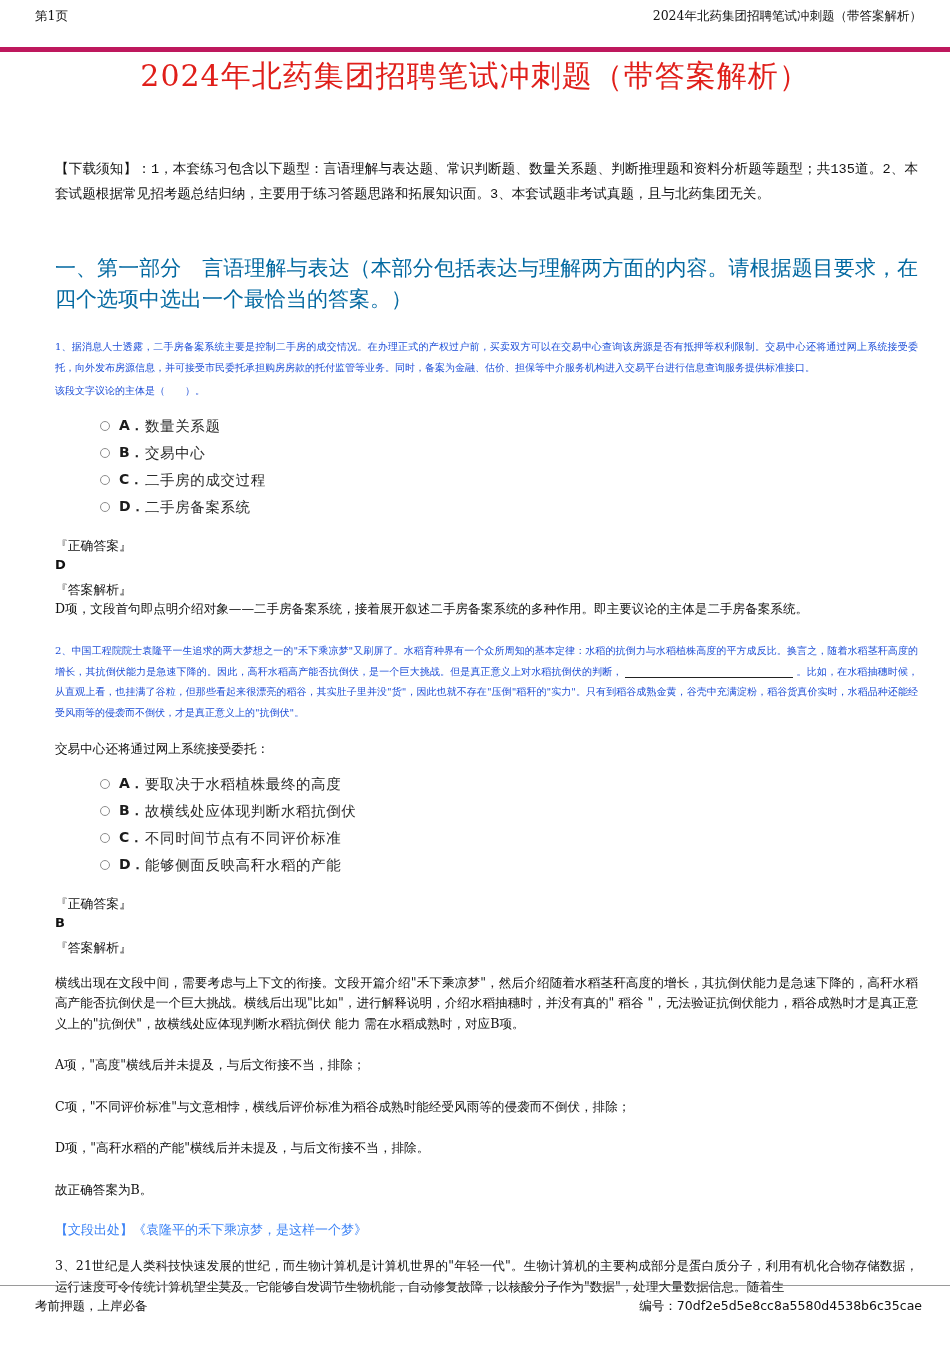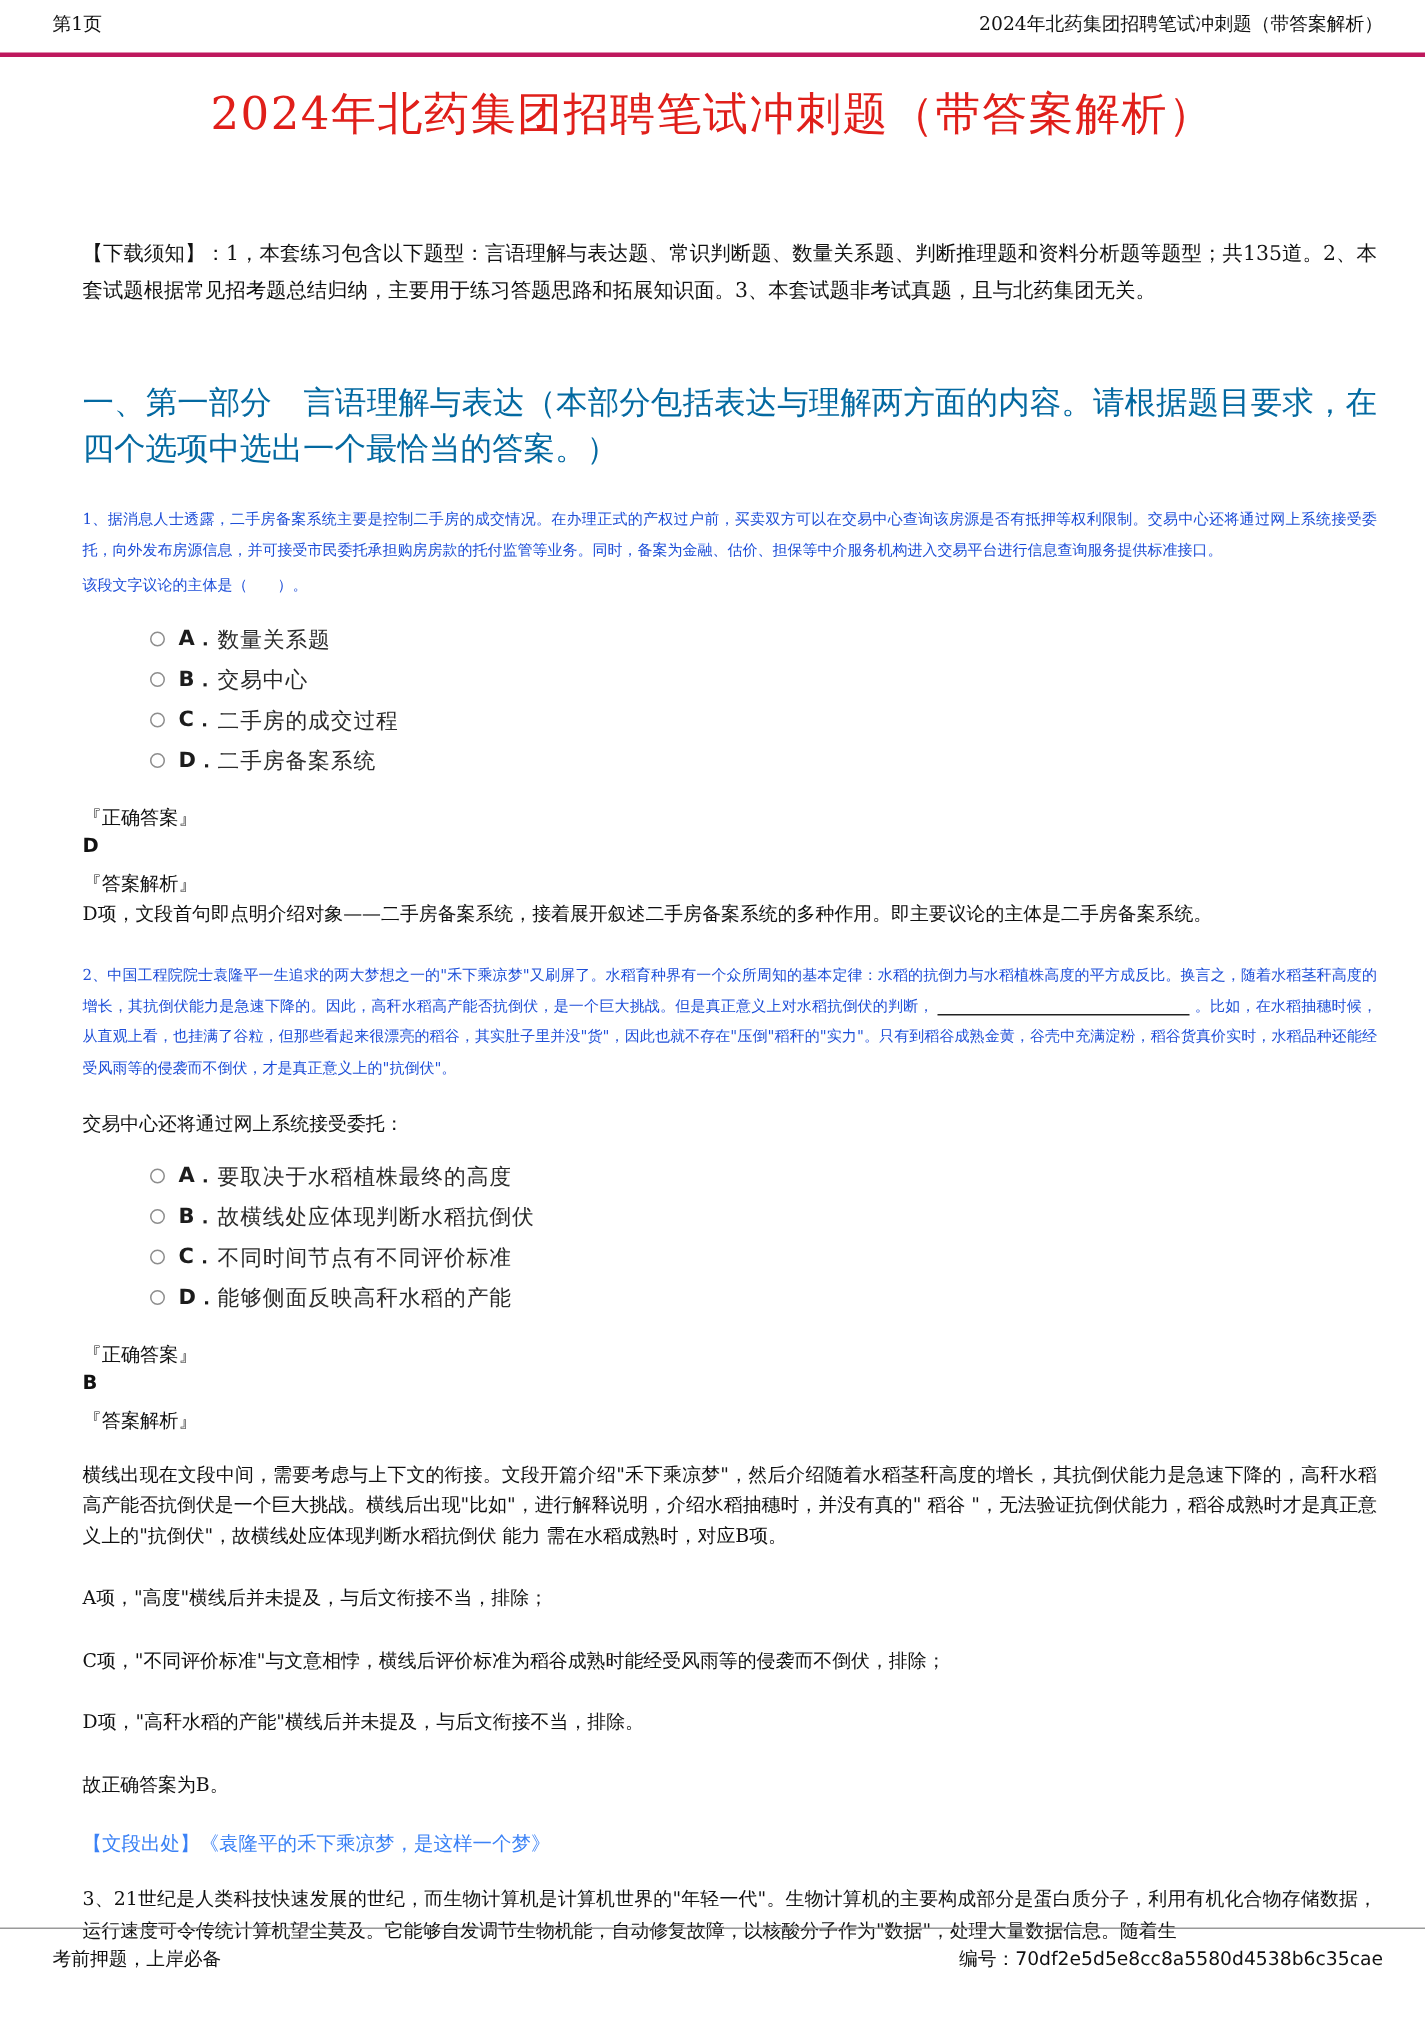--- a/index.html
+++ b/index.html
@@ -15,24 +15,24 @@
     color: #000000;
     overflow: hidden;
   }
 
   
   #page-header {
     position: absolute;
     top: 0;
     left: 0;
     width: 950px;
-    height: 38px;
+    height: 52px;
     box-sizing: border-box;
     padding: 8px 28px 0 35px;
-    border-bottom: 3px solid #be185d;
+    border-bottom: 5px solid #be185d;
   }
   #page-header .hdr-left {
     float: left;
     font-size: 12.5px;
     letter-spacing: 0px;
     color: #111;
     font-family: "DejaVu Serif", "Liberation Serif", serif;
   }
   #page-header .hdr-right {
     float: right;
@@ -62,20 +62,21 @@
   .content {
     padding: 0 32px 0 55px;
   }
 
   .notice {
     margin-top: 60px;
     font-size: 13.6px;
     line-height: 25px;
     text-align: justify;
     color: #111;
+    font-family: Liberation Mono, monospace;
   }
 
   .section-heading {
     margin-top: 46px;
     color: #0369a1;
     font-size: 21px;
     line-height: 31px;
     text-align: justify;
     font-family: "DejaVu Serif", "Liberation Serif", serif;
   }

